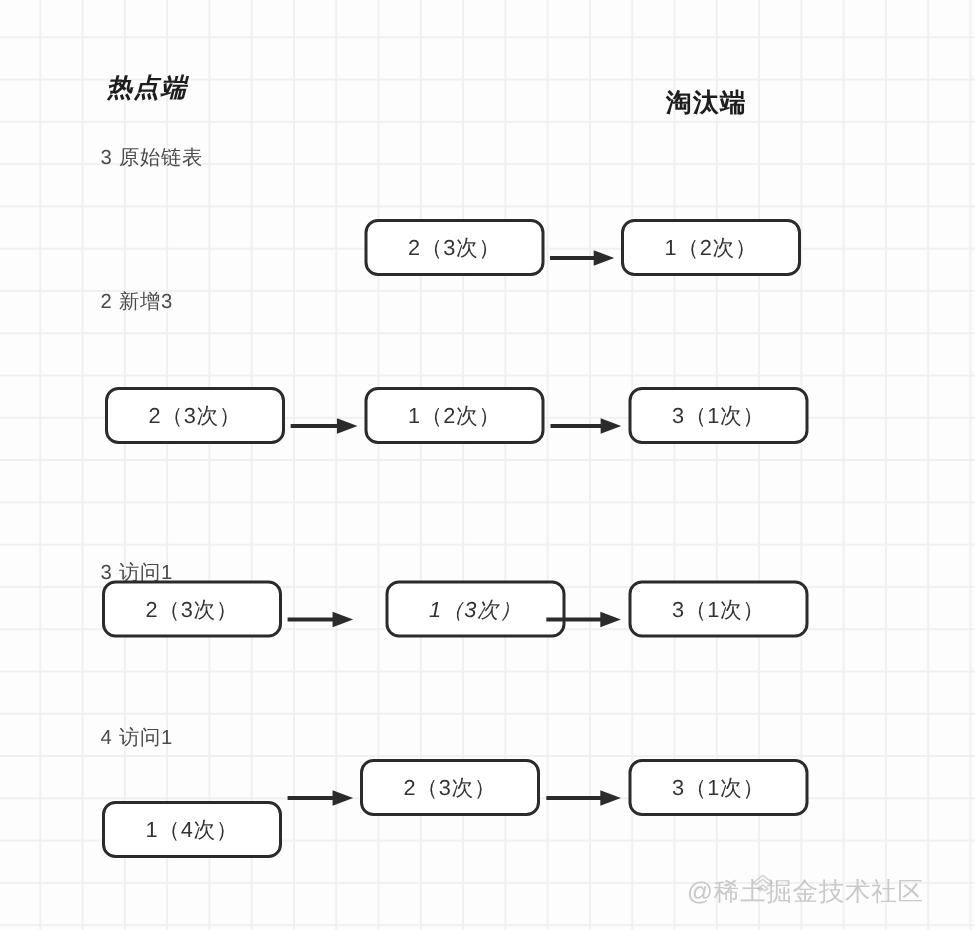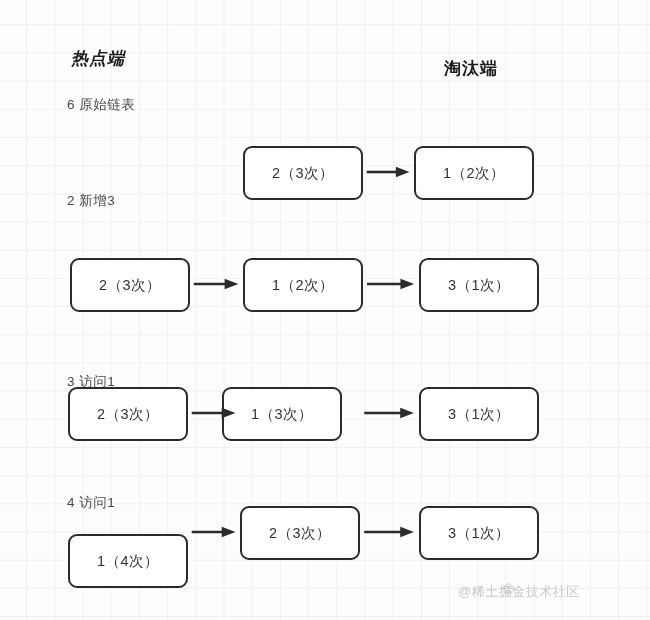--- a/index.html
+++ b/index.html
@@ -45,21 +45,21 @@
     font-size: 13.5px;
     color: #4a4a4a;
     white-space: nowrap;
     letter-spacing: 0.5px;
   }
 
   
   .node {
     position: absolute;
     width: 120px;
-    height: 54px;
+    height: 38px;
     box-sizing: border-box;
     border: 2.5px solid #2b2b2b;
     border-radius: 9px;
     background: #ffffff;
     display: flex;
     align-items: center;
     justify-content: center;
     font-size: 14.5px;
     color: #333333;
     letter-spacing: 0.5px;
@@ -71,21 +71,21 @@
     position: absolute;
     height: 12px;
     display: block;
   }
 
   
   #watermark {
     position: absolute;
     left: 458px;
     top: 583px;
-    font-size: 13px;
+    font-size: 17px;
     color: #c9c9c9;
     letter-spacing: 0.5px;
     white-space: nowrap;
     display: flex;
     align-items: flex-start;
     gap: 2px;
   }
   #watermark .wm-logo {
     position: absolute;
     left: 42px;
@@ -96,21 +96,21 @@
   }
 </style>
 </head>
 <body>
 
 <div id="canvas">
 
   <div id="header-hot" class="col-header">热点端</div>
   <div id="header-evict" class="col-header">淘汰端</div>
 
-  <div class="step-label" style="left:67px; top:96px;">6 原始链表</div>
+  <div class="step-label" style="left:67px; top:96px;">3 原始链表</div>
   <div class="node" style="left:243px; top:146px;">2（3次）</div>
   <div class="node" style="left:414px; top:146px;">1（2次）</div>
   <svg class="arrow" style="left:363px; top:166px;" width="51" height="14" viewBox="0 0 51 14">
     <line x1="0" y1="7" x2="36" y2="7" stroke="#2b2b2b" stroke-width="3"></line>
     <polygon points="34,1 50,7 34,13" fill="#2b2b2b"></polygon>
   </svg>
 
   <div class="step-label" style="left:67px; top:192px;">2 新增3</div>
   <div class="node" style="left:70px; top:258px;">2（3次）</div>
   <div class="node" style="left:243px; top:258px;">1（2次）</div>
@@ -119,32 +119,32 @@
     <line x1="0" y1="7" x2="38" y2="7" stroke="#2b2b2b" stroke-width="3"></line>
     <polygon points="36,1 52,7 36,13" fill="#2b2b2b"></polygon>
   </svg>
   <svg class="arrow" style="left:363px; top:278px;" width="56" height="14" viewBox="0 0 56 14">
     <line x1="0" y1="7" x2="41" y2="7" stroke="#2b2b2b" stroke-width="3"></line>
     <polygon points="39,1 55,7 39,13" fill="#2b2b2b"></polygon>
   </svg>
 
   <div class="step-label" style="left:67px; top:337px;margin-top:36px;">3 访问1</div>
   <div class="node" style="left:68px; top:387px;">2（3次）</div>
-  <div class="node" style="left:222px; top:387px;">1（3次）</div>
+  <div class="node" style="left:257px; top:387px;font-style:italic;">1（3次）</div>
   <div class="node" style="left:419px; top:387px;">3（1次）</div>
   <svg class="arrow" style="left:188px; top:407px;" width="52" height="14" viewBox="0 0 52 14">
     <line x1="0" y1="7" x2="37" y2="7" stroke="#2b2b2b" stroke-width="3"></line>
     <polygon points="35,1 51,7 35,13" fill="#2b2b2b"></polygon>
   </svg>
   <svg class="arrow" style="left:360px; top:407px;" width="59" height="14" viewBox="0 0 59 14">
     <line x1="0" y1="7" x2="44" y2="7" stroke="#2b2b2b" stroke-width="3"></line>
     <polygon points="42,1 58,7 42,13" fill="#2b2b2b"></polygon>
   </svg>
 
-  <div class="step-label" style="left:67px; top:494px;">4 访问1</div>
+  <div class="step-label" style="left:67px; top:483px;">4 访问1</div>
   <div class="node" style="left:68px; top:534px;">1（4次）</div>
   <div class="node" style="left:240px; top:506px;">2（3次）</div>
   <div class="node" style="left:419px; top:506px;">3（1次）</div>
   <svg class="arrow" style="left:188px; top:526px;" width="52" height="14" viewBox="0 0 52 14">
     <line x1="0" y1="7" x2="37" y2="7" stroke="#2b2b2b" stroke-width="3"></line>
     <polygon points="35,1 51,7 35,13" fill="#2b2b2b"></polygon>
   </svg>
   <svg class="arrow" style="left:360px; top:526px;" width="59" height="14" viewBox="0 0 59 14">
     <line x1="0" y1="7" x2="44" y2="7" stroke="#2b2b2b" stroke-width="3"></line>
     <polygon points="42,1 58,7 42,13" fill="#2b2b2b"></polygon>

